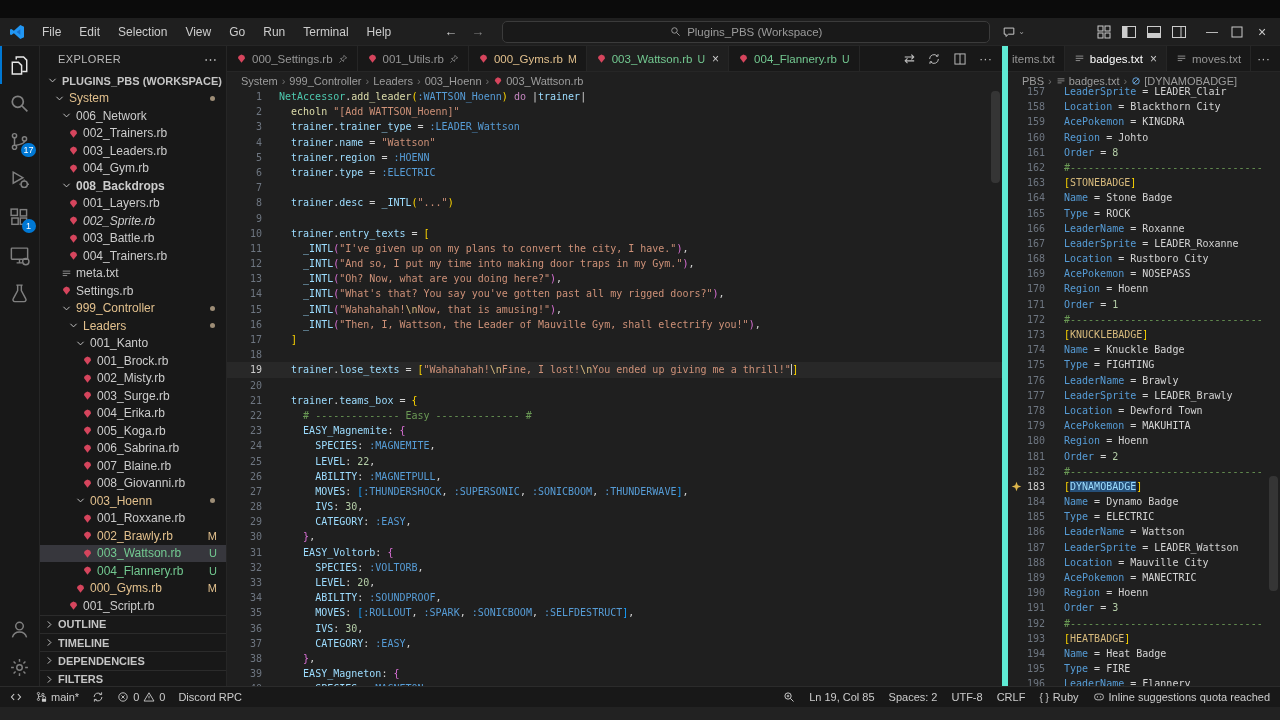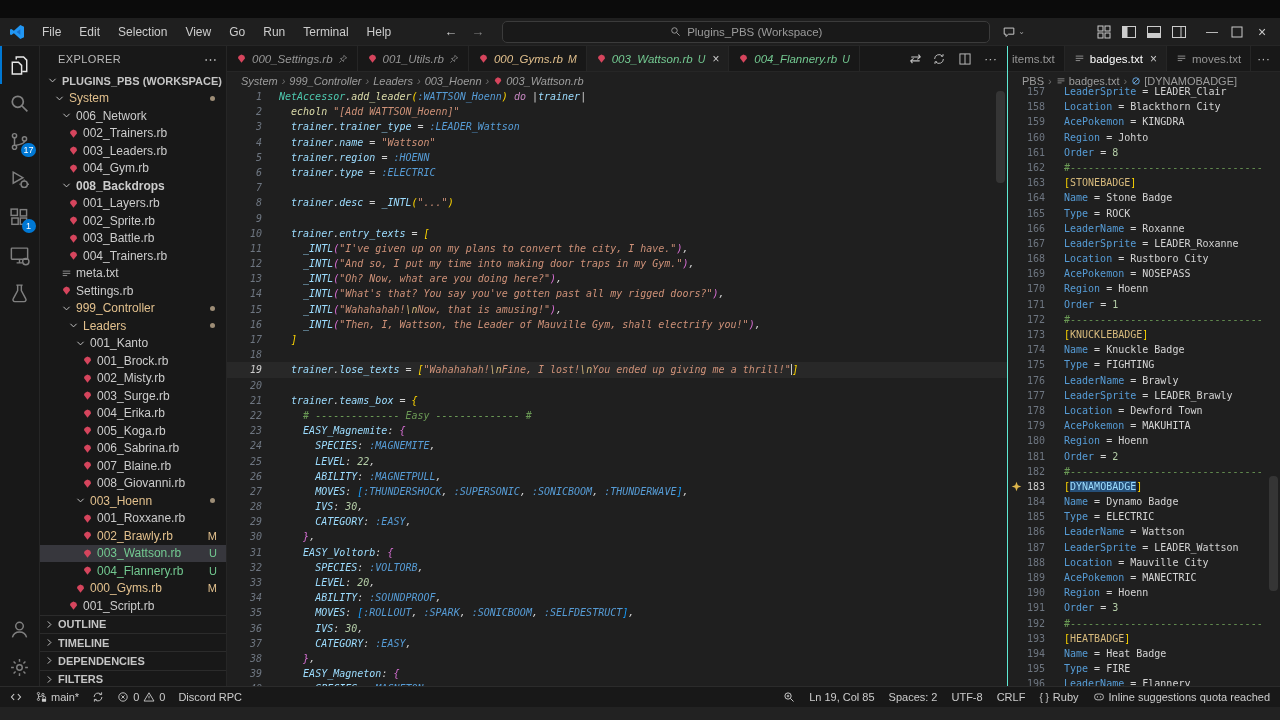--- a/index.html
+++ b/index.html
@@ -48,21 +48,21 @@
   .tree-row .lbl.git-unt{color:#73c991;}
   .tree-row .meta{margin-left:auto;margin-right:9px;font-size:11px;}
   .tree-row .meta.git-mod{color:#e2c08d;}
   .tree-row .meta.git-unt{color:#73c991;}
   .tree-row .dot{margin-left:auto;margin-right:11px;width:5px;height:5px;border-radius:50%;background:#9d8d76;}
   .sb-section{height:17.4px;border-top:1px solid #2b2b2b;display:flex;align-items:center;font-size:11px;font-weight:bold;color:#c5c5c5;padding-left:4px;}
   .sb-section svg{width:11px;height:11px;margin-right:3px;color:#c5c5c5;}
 
   
   .egroup{position:relative;background:#1f1f1f;overflow:hidden;}
-  .g1{width:781px;border-right:1px solid #5eead4;box-sizing:border-box;font-style:italic;}
+  .g1{width:781px;border-right:6px solid #5eead4;box-sizing:border-box;}
   .g2{width:272px;}
   .tabbar{height:26px;background:#181818;display:flex;align-items:stretch;border-bottom:1px solid #262626;box-sizing:border-box;}
   .tab{display:flex;align-items:center;gap:5px;padding:0 9px;font-size:11.5px;color:#969696;background:#181818;
     border-right:1px solid #262626;white-space:nowrap;}
   .tab .ficon svg{width:11px;height:11px;display:block;}
   .tab.active{background:#1f1f1f;color:#ffffff;}
   .tab .git-mod{color:#e2c08d;}
   .tab .git-unt{color:#73c991;}
   .tab .badge{font-size:10.5px;}
   .tab .pin svg{width:10px;height:10px;color:#9a9a9a;}
@@ -329,21 +329,21 @@
             <span class="lbl">008_Backdrops</span>
           </div>
           <div class="tree-row" style="padding-left: 26px;">
             <span class="ficon" style="display: inline-flex; align-items: center;">
               <svg viewBox="0 0 16 16">
                 <path fill="#d6455d" d="M4 4.2L7.8 2l4.2 2.1 1.2 3.4L8 14 2.8 7.4z"></path>
               </svg>
             </span>
             <span class="lbl">001_Layers.rb</span>
           </div>
-          <div class="tree-row" style="padding-left: 26px;">
+          <div class="tree-row" style="padding-left: 26px; font-style: italic;">
             <span class="ficon" style="display: inline-flex; align-items: center;">
               <svg viewBox="0 0 16 16">
                 <path fill="#d6455d" d="M4 4.2L7.8 2l4.2 2.1 1.2 3.4L8 14 2.8 7.4z"></path>
               </svg>
             </span>
             <span class="lbl">002_Sprite.rb</span>
           </div>
           <div class="tree-row" style="padding-left: 26px;">
             <span class="ficon" style="display: inline-flex; align-items: center;">
               <svg viewBox="0 0 16 16">

